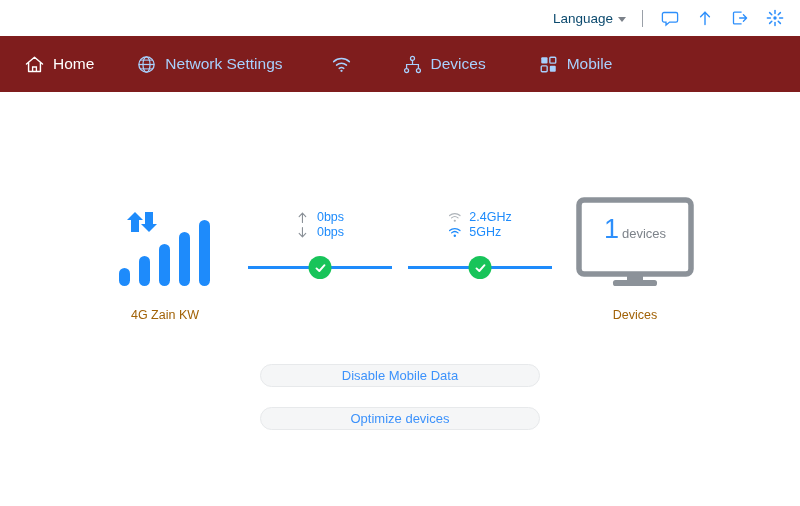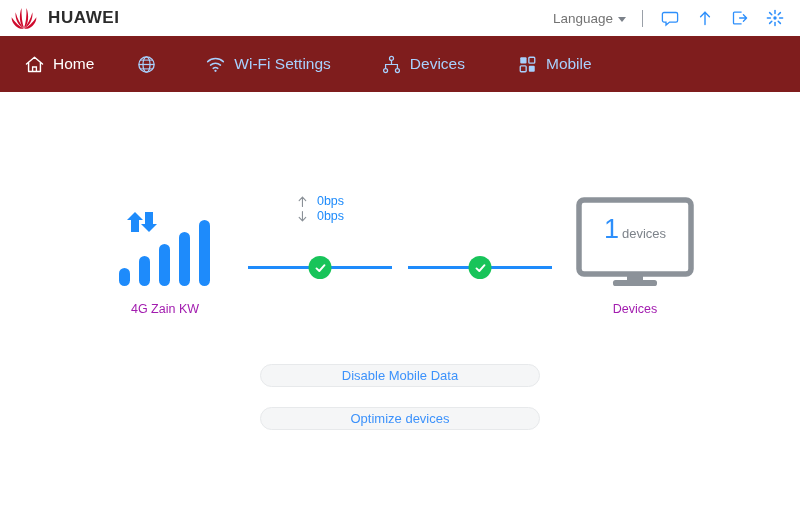--- a/index.html
+++ b/index.html
@@ -41,21 +41,21 @@
     display: flex;
     align-items: center;
     gap: 13px;
   }
 
   .language-btn {
     display: flex;
     align-items: center;
     gap: 5px;
     font-size: 13.5px;
-    color: #737373;
+    color: #0c4a6e;
     cursor: pointer;
   }
 
   .caret-down {
     width: 0; height: 0;
     border-left: 4px solid transparent;
     border-right: 4px solid transparent;
     border-top: 5px solid #7b8189;
     margin-top: 2px;
   }
@@ -130,38 +130,38 @@
   }
 
   .node-art {
     height: 112px;
     display: flex;
     align-items: flex-end;
     justify-content: center;
   }
 
   .node-label {
-    margin-top: 14px;
+    margin-top: 20px;
     font-size: 12.5px;
-    color: #a21caf;
+    color: #a16207;
     white-space: nowrap;
   }
 
   
   .connector {
     width: 160px;
     position: relative;
     height: 112px;
   }
 
   .conn-stats {
     position: absolute;
     left: 50%;
     transform: translateX(-50%);
-    top: 18px;
+    top: 34px;
     display: flex;
     flex-direction: column;
     gap: 1px;
   }
 
   .stat-row {
     display: flex;
     align-items: center;
     gap: 8px;
     white-space: nowrap;
@@ -239,35 +239,20 @@
     align-items: center;
     justify-content: center;
     cursor: pointer;
   }
 </style>
 </head>
 <body>
 
 <div class="header">
 
-  <div class="brand">
-    <span class="brand-logo">
-      <svg width="30" height="24" viewBox="0 0 30 24">
-        <g fill="#cf0a2c">
-          <path d="M15 22 C13.2 17 12.2 10 12.6 2 C11.2 5.2 10.6 9.4 11 13.6 C11.3 17.2 12.6 20.4 15 22 Z"></path>
-          <path d="M15 22 C16.8 17 17.8 10 17.4 2 C18.8 5.2 19.4 9.4 19 13.6 C18.7 17.2 17.4 20.4 15 22 Z"></path>
-          <path d="M15 22.3 C11.6 18.6 8.4 13.2 6.6 6.2 C6.2 9.6 6.9 13.6 8.8 16.8 C10.5 19.7 12.8 21.6 15 22.3 Z"></path>
-          <path d="M15 22.3 C18.4 18.6 21.6 13.2 23.4 6.2 C23.8 9.6 23.1 13.6 21.2 16.8 C19.5 19.7 17.2 21.6 15 22.3 Z"></path>
-          <path d="M14.9 22.6 C10.6 20.6 6.1 16.6 2.6 11.2 C2.6 14.4 4 17.6 6.6 19.9 C9.3 22.3 12.4 23.2 14.9 22.6 Z"></path>
-          <path d="M15.1 22.6 C19.4 20.6 23.9 16.6 27.4 11.2 C27.4 14.4 26 17.6 23.4 19.9 C20.7 22.3 17.6 23.2 15.1 22.6 Z"></path>
-        </g>
-      </svg>
-    </span>
-    <span class="brand-name">HUAWEI</span>
-  </div>
 
   <div class="header-right">
 
     <div class="language-btn">
       <span>Language</span>
       <span class="caret-down"></span>
     </div>
 
     <div class="header-divider"></div>
 
@@ -325,33 +310,33 @@
   <div class="nav-item">
     <span class="nav-ico">
       <svg width="21" height="21" viewBox="0 0 22 22">
         <circle cx="11" cy="11" r="8" fill="none" stroke="#a8d0fd" stroke-width="1.4"></circle>
         <ellipse cx="11" cy="11" rx="3.7" ry="8" fill="none" stroke="#a8d0fd" stroke-width="1.3"></ellipse>
         <line x1="3" y1="11" x2="19" y2="11" stroke="#a8d0fd" stroke-width="1.3"></line>
         <line x1="4.6" y1="6.4" x2="17.4" y2="6.4" stroke="#a8d0fd" stroke-width="1.1"></line>
         <line x1="4.6" y1="15.6" x2="17.4" y2="15.6" stroke="#a8d0fd" stroke-width="1.1"></line>
       </svg>
     </span>
+    <span>Network Settings</span>
   </div>
   <div class="nav-sp-2"></div>
 
   <div class="nav-item">
     <span class="nav-ico">
       <svg width="21" height="21" viewBox="0 0 22 22">
         <path d="M2.8 8 A12 12 0 0 1 19.2 8" fill="none" stroke="#a8d0fd" stroke-width="1.6" stroke-linecap="round"></path>
         <path d="M5.8 11.6 A8 8 0 0 1 16.2 11.6" fill="none" stroke="#a8d0fd" stroke-width="1.6" stroke-linecap="round"></path>
         <path d="M8.6 15 A4 4 0 0 1 13.4 15" fill="none" stroke="#a8d0fd" stroke-width="1.6" stroke-linecap="round"></path>
         <circle cx="11" cy="17.6" r="1.2" fill="#a8d0fd"></circle>
       </svg>
     </span>
-    <span>Wi-Fi Settings</span>
   </div>
   <div class="nav-sp-3"></div>
 
   <div class="nav-item">
     <span class="nav-ico">
       <svg width="21" height="21" viewBox="0 0 22 22">
         <circle cx="11" cy="4.6" r="2.1" fill="none" stroke="#a8d0fd" stroke-width="1.3"></circle>
         <circle cx="4.8" cy="17.4" r="2.1" fill="none" stroke="#a8d0fd" stroke-width="1.3"></circle>
         <circle cx="17.2" cy="17.4" r="2.1" fill="none" stroke="#a8d0fd" stroke-width="1.3"></circle>
         <path d="M11 6.7 V11 M4.8 15.3 V11 H17.2 V15.3" fill="none" stroke="#a8d0fd" stroke-width="1.3"></path>
@@ -422,20 +407,42 @@
       <div class="conn-line"></div>
       <div class="conn-check">
         <svg width="14" height="14" viewBox="0 0 14 14">
           <path d="M3 7.4 L5.8 10 L11 4.2" fill="none" stroke="#ffffff" stroke-width="1.9" stroke-linecap="round" stroke-linejoin="round"></path>
         </svg>
       </div>
     </div>
 
 
     <div class="connector">
+      <div class="conn-stats">
+        <div class="stat-row">
+          <span class="stat-ico">
+            <svg width="14" height="13" viewBox="0 0 14 13">
+              <path d="M1.4 4.4 A8.4 8.4 0 0 1 12.6 4.4" fill="none" stroke="#adb3b9" stroke-width="1.25" stroke-linecap="round"></path>
+              <path d="M3.5 6.9 A5.4 5.4 0 0 1 10.5 6.9" fill="none" stroke="#adb3b9" stroke-width="1.25" stroke-linecap="round"></path>
+              <circle cx="7" cy="10" r="1.2" fill="#adb3b9"></circle>
+            </svg>
+          </span>
+          <span class="stat-txt">2.4GHz</span>
+        </div>
+        <div class="stat-row">
+          <span class="stat-ico">
+            <svg width="14" height="13" viewBox="0 0 14 13">
+              <path d="M1.4 4.4 A8.4 8.4 0 0 1 12.6 4.4" fill="none" stroke="#1e8bfb" stroke-width="1.35" stroke-linecap="round"></path>
+              <path d="M3.5 6.9 A5.4 5.4 0 0 1 10.5 6.9" fill="none" stroke="#1e8bfb" stroke-width="1.35" stroke-linecap="round"></path>
+              <circle cx="7" cy="10" r="1.3" fill="#1e8bfb"></circle>
+            </svg>
+          </span>
+          <span class="stat-txt">5GHz</span>
+        </div>
+      </div>
       <div class="conn-line"></div>
       <div class="conn-check">
         <svg width="14" height="14" viewBox="0 0 14 14">
           <path d="M3 7.4 L5.8 10 L11 4.2" fill="none" stroke="#ffffff" stroke-width="1.9" stroke-linecap="round" stroke-linejoin="round"></path>
         </svg>
       </div>
     </div>
 
     <div class="node">
       <div class="node-art">

